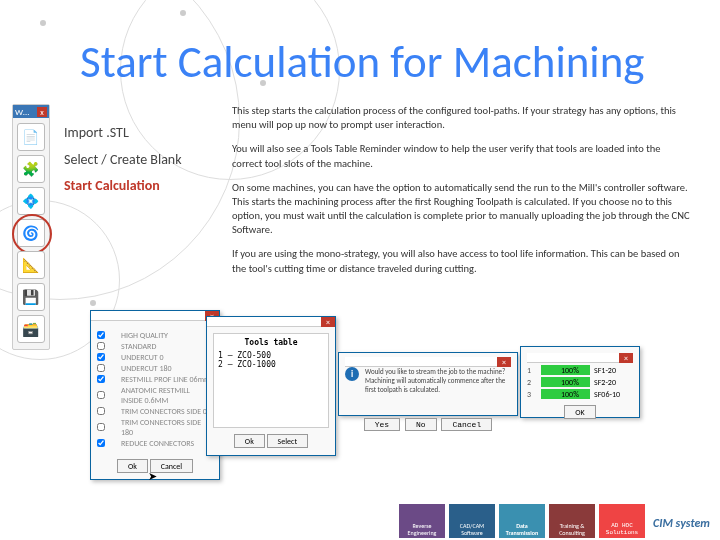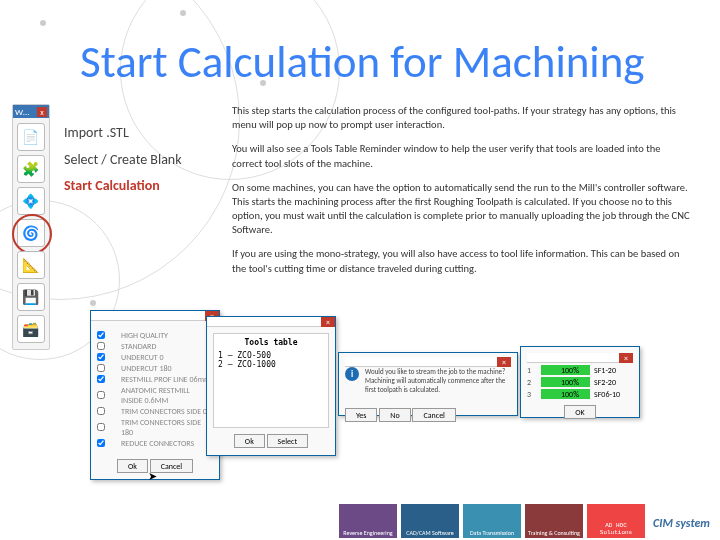--- a/index.html
+++ b/index.html
@@ -79,35 +79,35 @@
 
   .win2 { left:206px; top:316px; width:130px; height:140px; }
   .win2 .inner { margin:6px; background:#fff; border:1px solid #ccc; height:95px; padding:4px; font-family:monospace; font-size:8px; }
   .win2 .hdr { text-align:center; font-weight:bold; margin-bottom:4px;}
   .win2 .foot { text-align:center; margin-top:4px; }
 
   .win3 { left:338px; top:352px; width:180px; height:64px; padding:4px 6px; }
   .win3 .msg { display:flex; gap:6px; align-items:flex-start;}
   .win3 .info-ico { width:14px; height:14px; border-radius:50%; background:#1e6db3; color:#fff; text-align:center; line-height:14px; font-size:9px; font-weight:bold; flex:none;}
   .win3 .txt { font-size:7px; color:#444; }
-  .win3 .foot { text-align:left; margin-top:14px; }
+  .win3 .foot { text-align:center; margin-top:24px;font-family:Liberation Mono, monospace; }
 
   .win4 { left:520px; top:346px; width:120px; height:72px; padding:6px; }
   .win4 .trow { display:flex; align-items:center; gap:4px; margin:2px 0; font-size:8px;}
   .win4 .cell-n { width:10px; color:#555; }
   .win4 .cell-g { width:49px; background:#2ecc40; color:#000; text-align:center; padding:0 20px;}
   .win4 .foot { text-align:center; margin-top:6px;}
 
   
   .footer {
     position:absolute; left:0; bottom:0; width:100%; height:36px;
     display:flex; justify-content:flex-end; align-items:flex-end; gap:4px;
     padding:0 6px 2px 0;
   }
-  .fcard { width:58px; height:34px; color:#fff; font-size:6px;
+  .fcard { width:46px; height:34px; color:#fff; font-size:6px;
     display:flex; align-items:flex-end; justify-content:center; padding:2px; text-align:center; line-height:1.05;}
   .logo { height:30px; display:flex; align-items:center; font-size:12px; color:#3b6fa0; font-style:italic; font-weight:bold; padding:0 4px;}
 </style>
 </head>
 <body>
 
 <div class="bg-deco c1"></div>
 <div class="bg-deco c2"></div>
 <div class="bg-deco c3"></div>
 <div class="dot d1"></div>
@@ -244,18 +244,18 @@
         <span>SF06-10</span>
       </div>
     </div>
   <div class="foot"><span class="btn">OK</span></div>
 </div>
 
 <div class="footer">
   <div id="fcards" style="display:flex; gap:4px;">
       <div class="fcard" style="background: rgb(107, 74, 134);">Reverse Engineering</div>
       <div class="fcard" style="background: rgb(42, 95, 138);">CAD/CAM Software</div>
-      <div class="fcard" style="background: rgb(58, 144, 176);">Data Transmission</div>
+      <div class="fcard" style="background: rgb(58, 144, 176); font-weight: bold;">Data Transmission</div>
       <div class="fcard" style="background: rgb(138, 58, 58);">Training &amp; Consulting</div>
       <div class="fcard" style="background: #ef4444; font-family: Liberation Mono, monospace;">AD HOC Solutions</div>
     </div>
   <div class="logo">CIM system</div>
 </div>
 
 </body></html>

